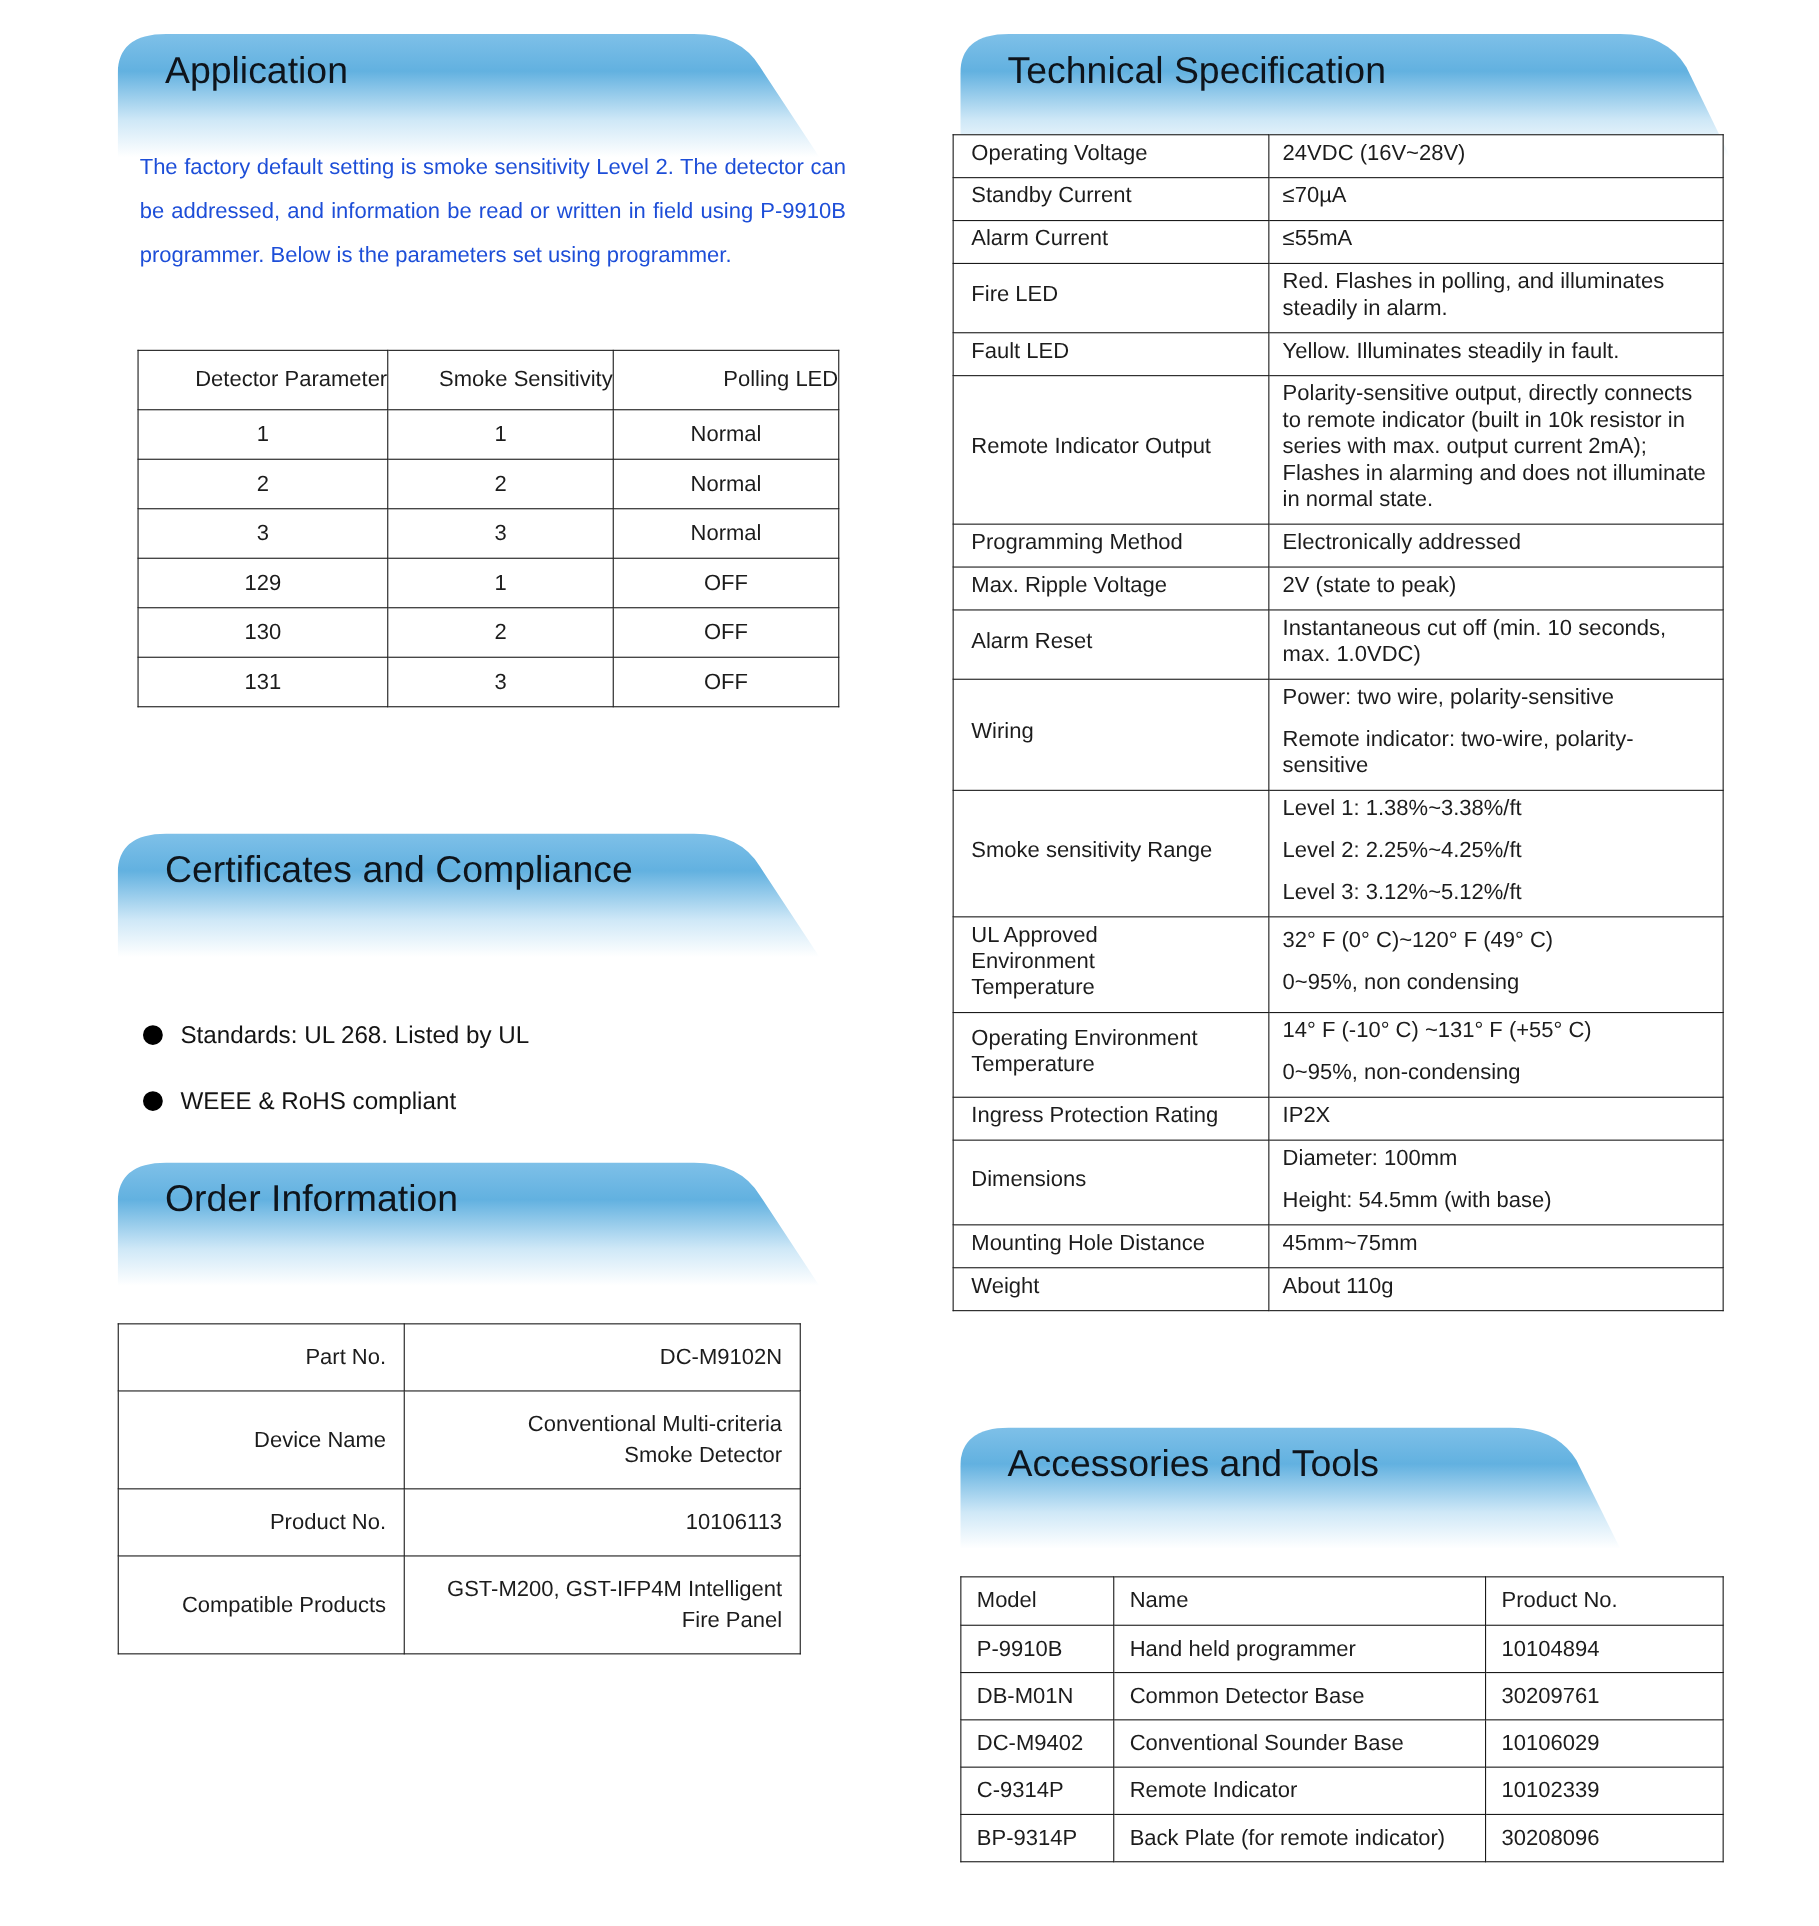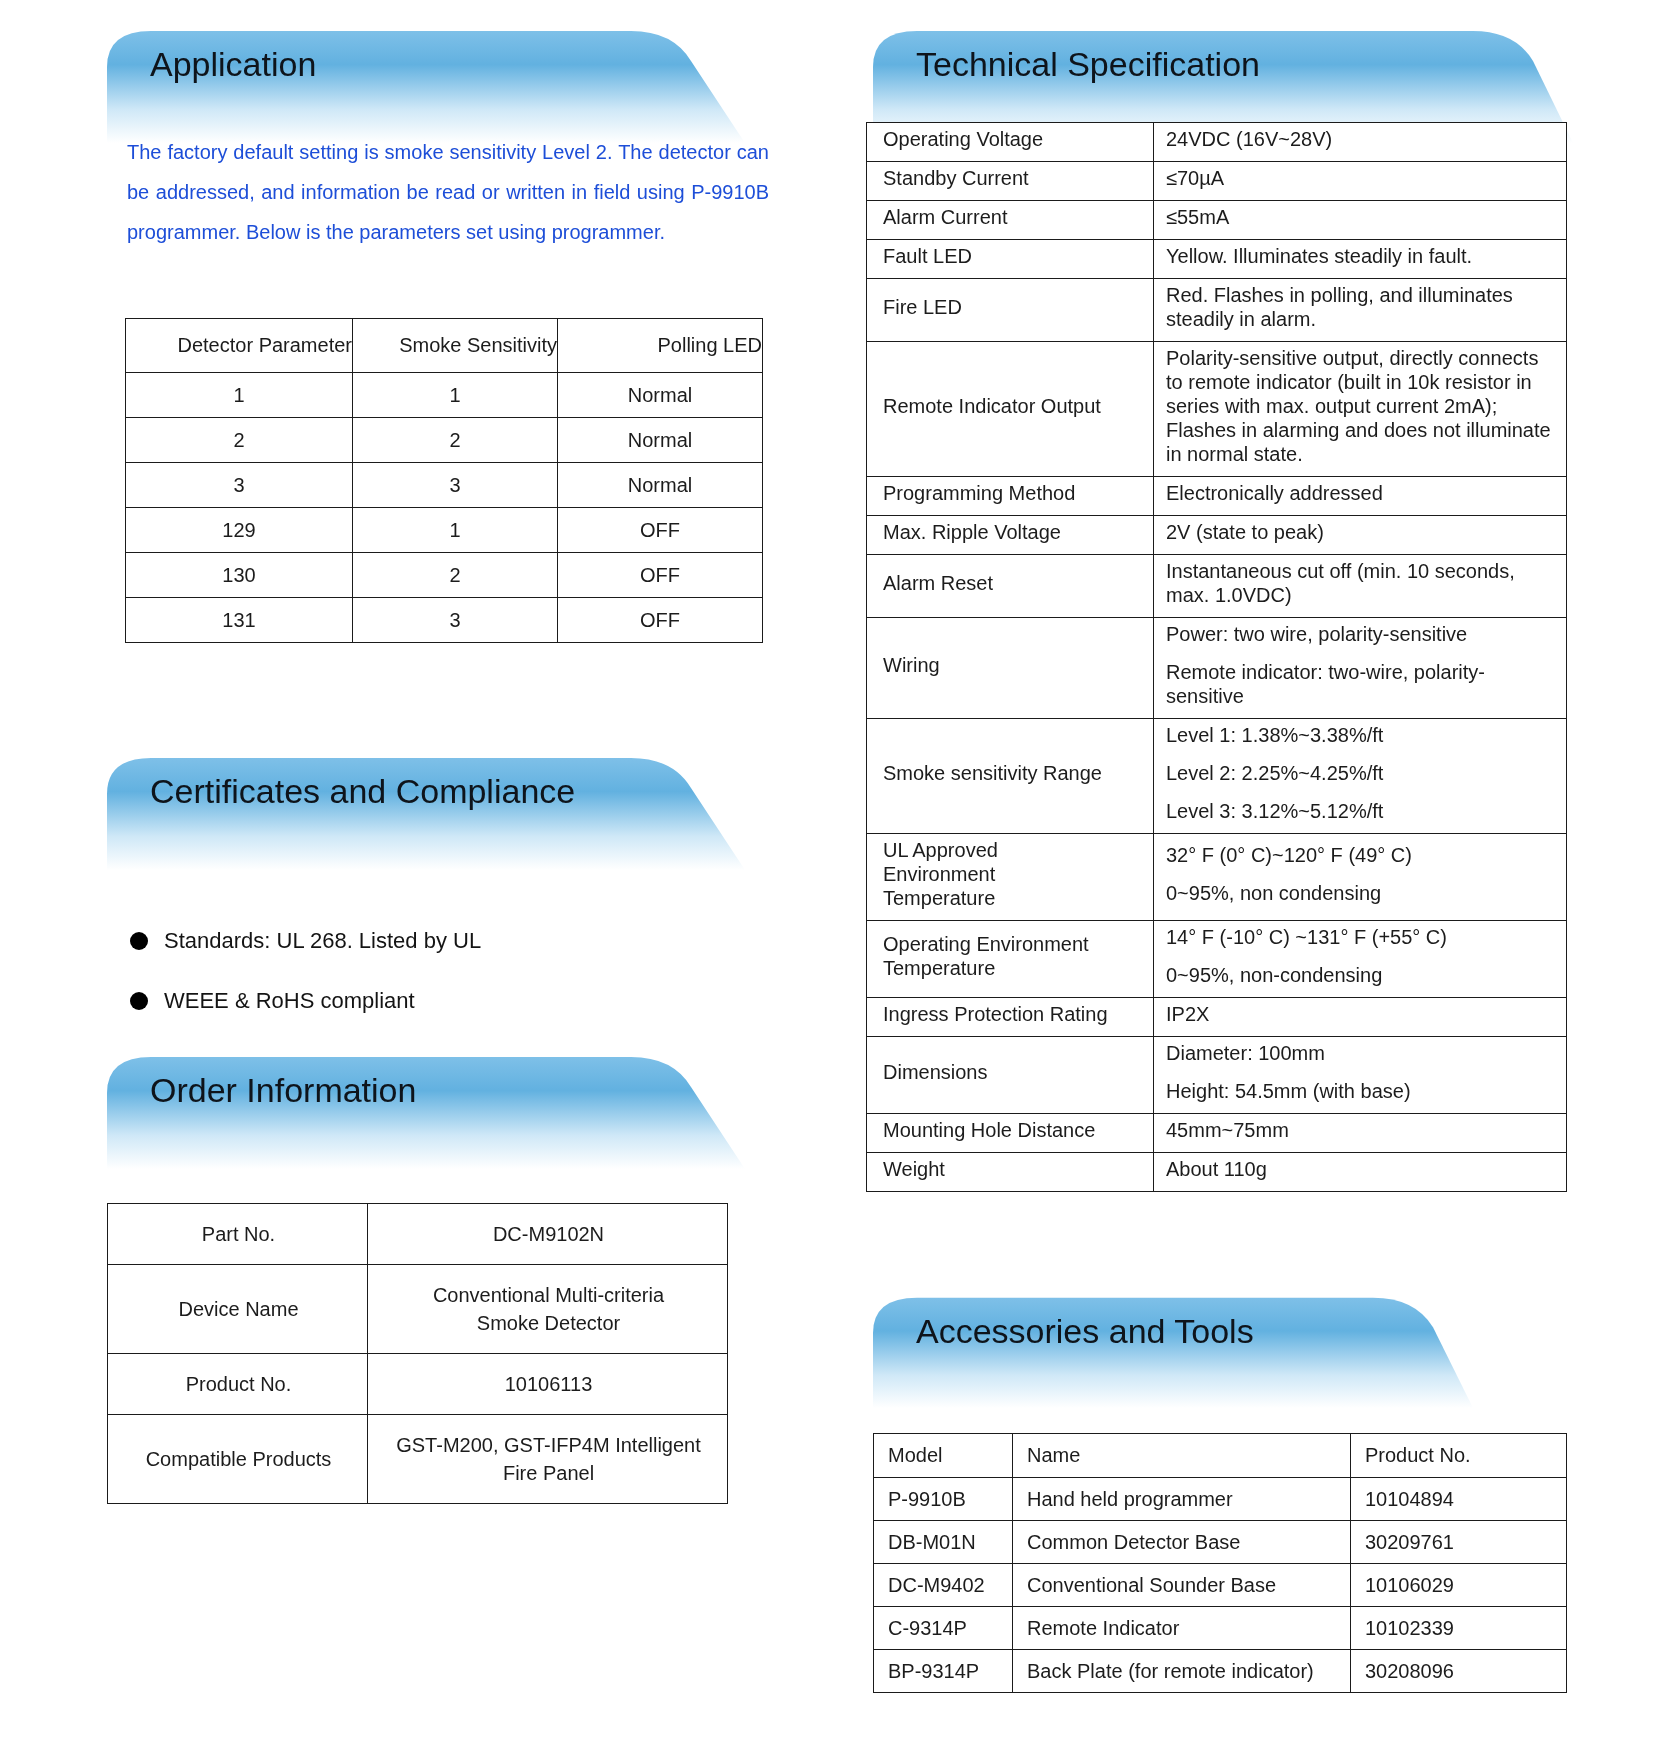--- a/index.html
+++ b/index.html
@@ -25,21 +25,21 @@
   .app-table td { height:45px; text-align:center; }
 
   
   .bullets { position:absolute; left:130px; top:928px; }
   .bullet-item { display:flex; align-items:center; margin-bottom:34px; }
   .dot { width:18px; height:18px; border-radius:50%; background:#000; margin-right:16px; flex:0 0 18px; }
   .bullet-item span.txt { font-size:22px; color:#141414; }
 
   
   .order-table { position:absolute; left:107px; top:1203px; width:620px; }
-  .order-table td { padding:16px 16px 16px 18px; line-height:28px; text-align:center; }
+  .order-table td { padding:16px 16px 16px 18px; line-height:28px; text-align:right; }
 
   
   .tech-table { position:absolute; left:866px; top:122px; width:700px; }
   .tech-table td { padding:4px 10px 10px 16px; line-height:24px; text-align:left; }
   .tech-table td.val { padding-left:12px; }
   .vline { line-height:24px; }
   .vline.gap { margin-top:14px; }
 
   
   .acc-table { position:absolute; left:873px; top:1433px; width:693px; }
@@ -210,32 +210,32 @@
         <tr>
           <td>
             <div>Alarm Current</div>
           </td>
           <td class="val">
             <div class="vline">≤55mA</div>
           </td>
         </tr>
         <tr>
           <td>
+            <div>Fire LED</div>
+          </td>
+          <td class="val">
+            <div class="vline">Red. Flashes in polling, and illuminates steadily in alarm.</div>
+          </td>
+        </tr>
+        <tr>
+          <td>
             <div>Fault LED</div>
           </td>
           <td class="val">
             <div class="vline">Yellow. Illuminates steadily in fault.</div>
-          </td>
-        </tr>
-        <tr>
-          <td>
-            <div>Fire LED</div>
-          </td>
-          <td class="val">
-            <div class="vline">Red. Flashes in polling, and illuminates steadily in alarm.</div>
           </td>
         </tr>
         <tr>
           <td>
             <div>Remote Indicator Output</div>
           </td>
           <td class="val">
             <div class="vline">Polarity-sensitive output, directly connects to remote indicator (built in 10k resistor in series with max. output current 2mA); Flashes in alarming and does not illuminate in normal state.</div>
           </td>
         </tr>

